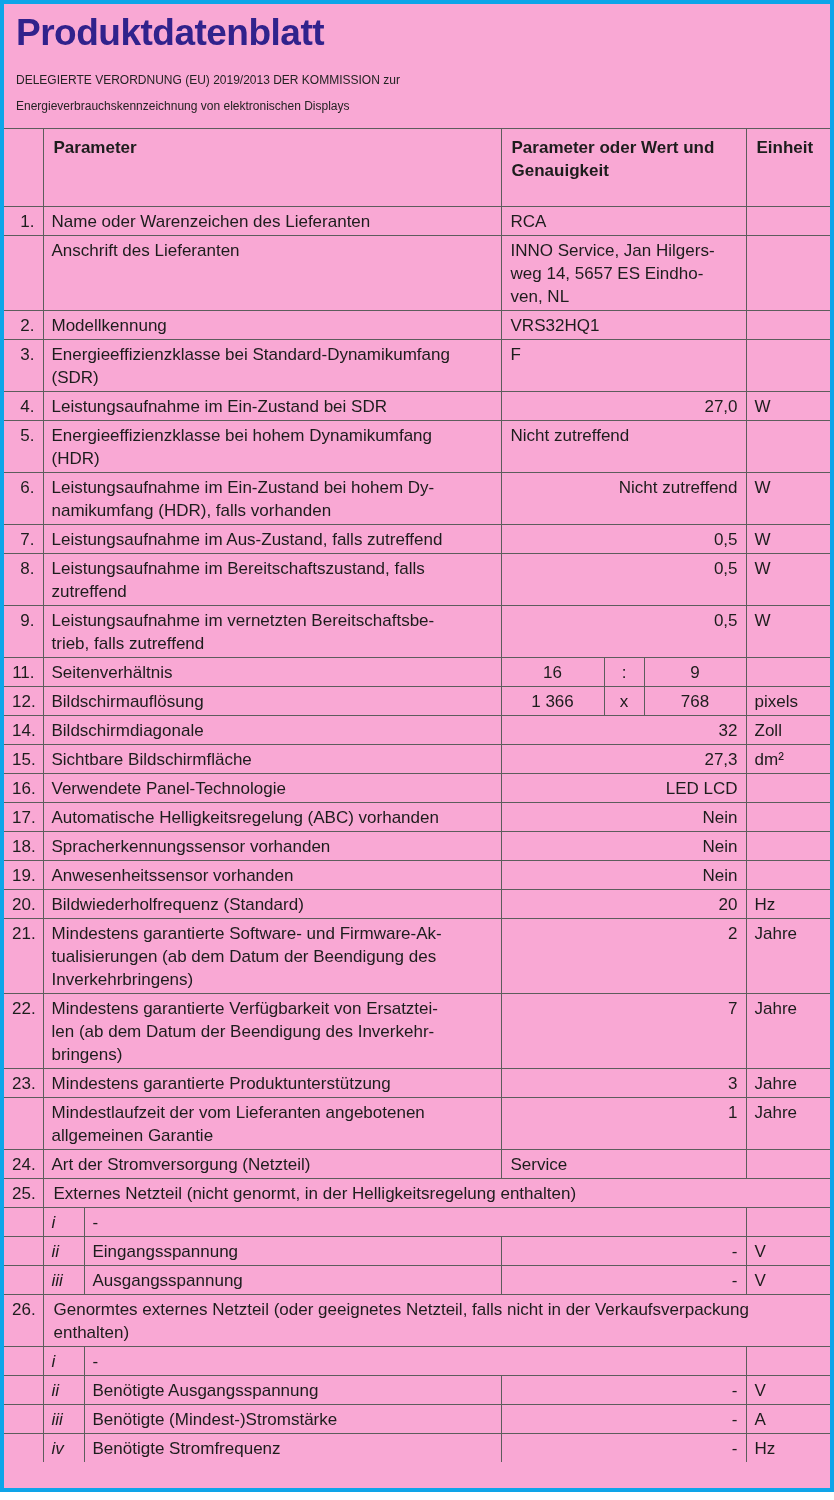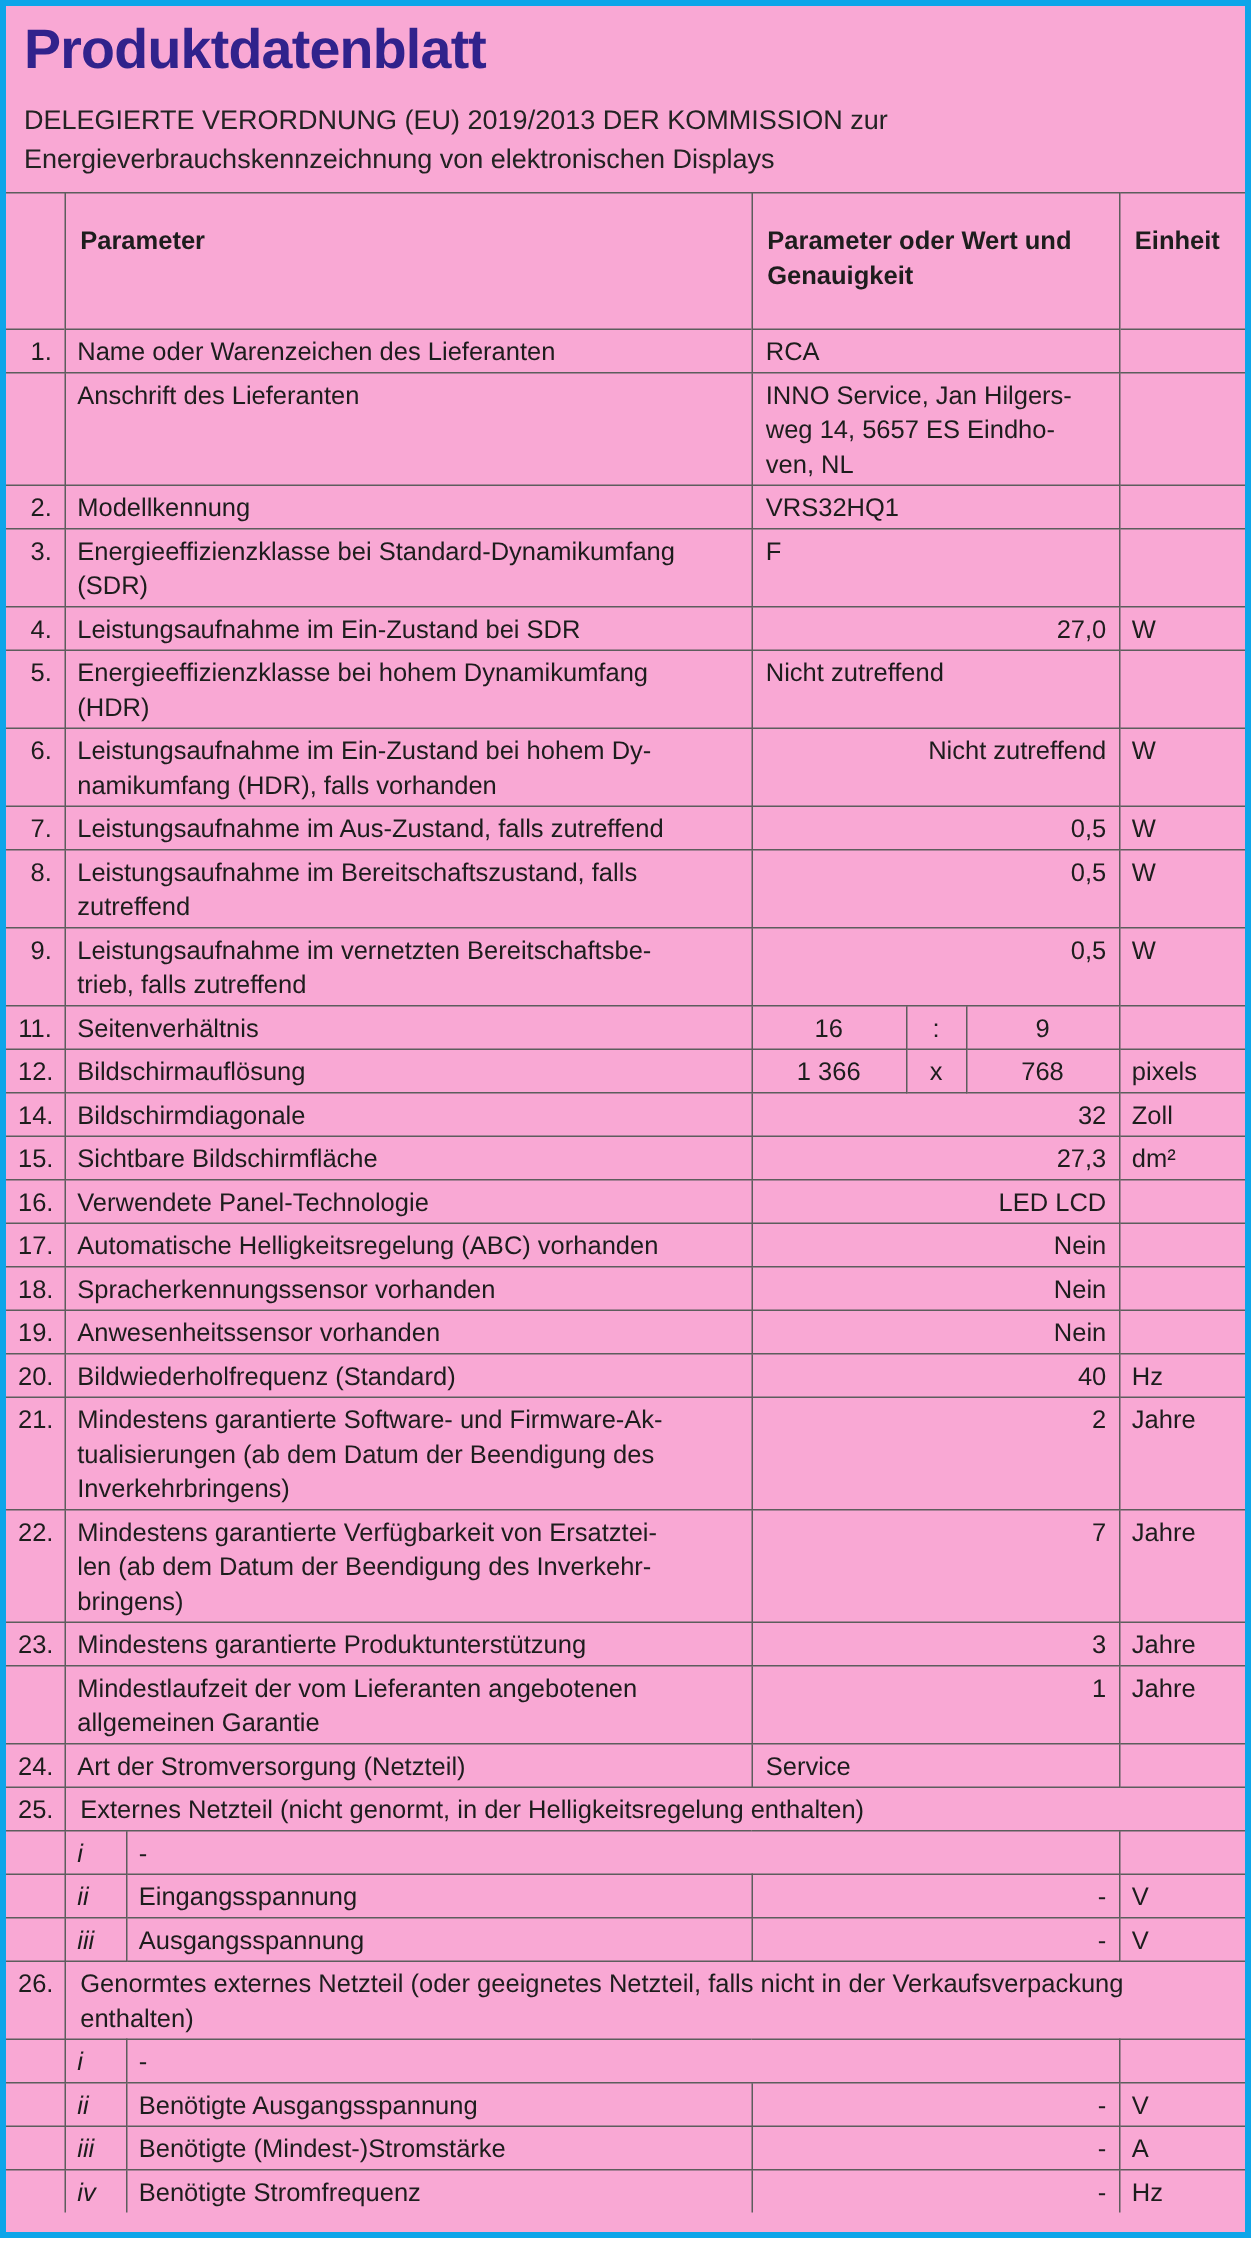--- a/index.html
+++ b/index.html
@@ -16,21 +16,21 @@
   .title-block { padding: 5px 12px 9px 12px; }
   .doc-title {
     margin: 2px 0 12px 0;
     font-size: 37px;
     line-height: 44px;
     font-weight: bold;
     letter-spacing: -0.5px;
     color: #31228C;
   }
   .doc-subtitle {
-    font-size: 18px;
+    font-size: 12px;
     line-height: 26px;
     color: #232323;
     white-space: pre-line;
   }
   table.datasheet {
     width: 100%;
     border-collapse: collapse;
     table-layout: fixed;
   }
   .datasheet th, .datasheet td {
@@ -38,21 +38,21 @@
     padding: 3px 8px 2px 8px;
     vertical-align: top;
     font-size: 17px;
     line-height: 23px;
     white-space: pre-line;
     overflow: hidden;
   }
   .datasheet th {
     font-weight: bold;
     text-align: left;
-    padding-top: 20px;
+    padding-top: 7px;
     padding-bottom: 24px;
     padding-left: 10px;
   }
   
   .datasheet tr > *:first-child { border-left: none; }
   .datasheet tr > *:last-child  { border-right: none; }
   .datasheet tr:last-child > *  { border-bottom: none; }
 
   .c-num  { text-align: right; padding-right: 7px; }
   .c-sub  { font-style: italic; padding-left: 9px; }
@@ -207,21 +207,21 @@
         </tr>
         <tr>
           <td class="c-num">19.</td>
           <td class="c-param" colspan="2">Anwesenheitssensor vorhanden</td>
           <td class="c-value align-right" colspan="3">Nein</td>
           <td class="c-unit"></td>
         </tr>
         <tr>
           <td class="c-num">20.</td>
           <td class="c-param" colspan="2">Bildwiederholfrequenz (Standard)</td>
-          <td class="c-value align-right" colspan="3">40</td>
+          <td class="c-value align-right" colspan="3">20</td>
           <td class="c-unit">Hz</td>
         </tr>
         <tr>
           <td class="c-num">21.</td>
           <td class="c-param" colspan="2">Mindestens garantierte Software- und Firmware-Ak-
 tualisierungen (ab dem Datum der Beendigung des
 Inverkehrbringens)</td>
           <td class="c-value align-right" colspan="3">2</td>
           <td class="c-unit">Jahre</td>
         </tr>

